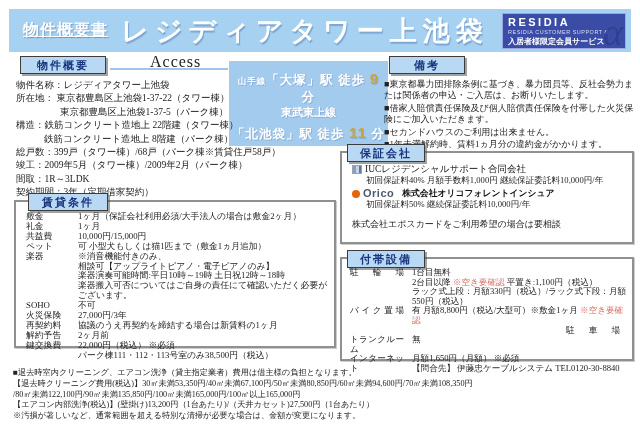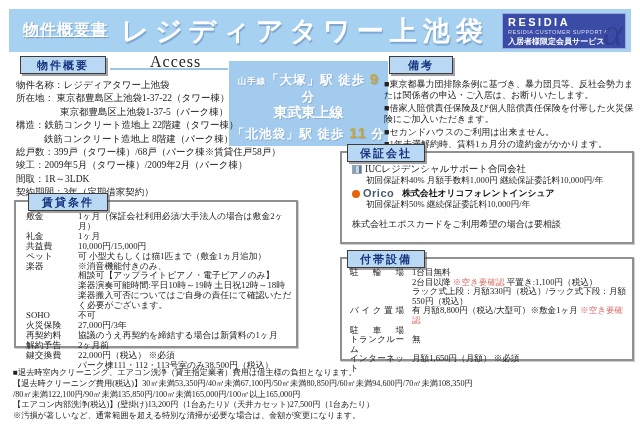--- a/index.html
+++ b/index.html
@@ -28,21 +28,21 @@
           font-size:11px; text-align:center; line-height:16px; letter-spacing:2px; z-index:3; }
 
   
   .access-label { position:absolute; left:150px; top:53px; font-family:"Liberation Serif", serif;
                   font-size:16px; color:#222; letter-spacing:1px; }
   .access-rule { position:absolute; left:110px; top:68px; width:118px; height:2px; background:#9cc6ea; }
   .access-box { position:absolute; left:229px; top:61px; width:159px; height:85px; background:#a3cbee;
                 color:#ffffff; font-weight:bold; text-align:center; padding-top:9px; }
   .access-l1 { font-size:12.5px; letter-spacing:1px; text-shadow:1px 1px 0 rgba(120,150,190,.5); }
   .access-small { font-size:8.5px; }
-  .access-l2 { font-size:14px; line-height:12px; text-shadow:1px 1px 0 rgba(120,150,190,.5); }
+  .access-l2 { font-size:11px; line-height:12px; text-shadow:1px 1px 0 rgba(120,150,190,.5); }
   .access-l3 { font-size:12.5px; margin-top:6px; letter-spacing:1px; text-shadow:1px 1px 0 rgba(120,150,190,.5); }
   .gold { color:#c9a43c; font-size:15px; }
 
   
   .prop-details { position:absolute; left:16px; top:79px; width:322px;
                   font-family:"Liberation Serif", serif; font-size:9.5px; color:#222; line-height:13.4px; }
   .indent1 { padding-left:44px; }
   .indent2 { padding-left:28px; }
 
   
@@ -73,21 +73,21 @@
   .orico-dot { display:inline-block; width:8px; height:8px; border-radius:50%;
                background:#e8640a; margin-right:3px; flex:0 0 auto; }
   .orico-brand { font-family:"Liberation Sans", sans-serif; font-weight:bold; font-size:11px;
                  color:#4a5a6e; margin-right:8px; letter-spacing:.5px; }
   .g-co2-name { font-family:"Liberation Sans", sans-serif; font-weight:bold; font-size:8.8px; color:#111; }
   .g-note { margin-top:9px; }
 
   
   .f-content { position:absolute; left:8px; top:9px; right:4px;
                font-family:"Liberation Serif", serif; font-size:8.6px; color:#222; line-height:9.6px; }
-  .f-row { display:flex; }
+  .f-row { display:flex;justify-content:flex-end; }
   .f-label { width:62px; flex:0 0 auto; text-align:justify; text-align-last:justify; padding-right:8px; }
   .f-val { flex:1; }
   .red { color:#d96a63; }
 
   
   .footer { position:absolute; left:13px; top:368px; width:622px;
             font-family:"Liberation Serif", serif; font-size:8.2px; color:#222; line-height:10.8px; }
 </style>
 </head>
 <body>
@@ -122,29 +122,29 @@
   <div>所在地： 東京都豊島区上池袋1-37-22（タワー棟）</div>
   <div class="indent1">東京都豊島区上池袋1-37-5（パーク棟）</div>
   <div>構造：鉄筋コンクリート造地上 22階建（タワー棟）</div>
   <div class="indent2">鉄筋コンクリート造地上 8階建（パーク棟）</div>
   <div>総戸数：399戸（タワー棟）/68戸（パーク棟※賃貸住戸58戸）</div>
   <div>竣工：2009年5月（タワー棟）/2009年2月（パーク棟）</div>
   <div>間取：1R～3LDK</div>
   <div>契約期間：3年（定期借家契約）</div>
 </div>
 
-<div class="chip" style="left:389px; top:56px; width:64px;">備考</div>
+<div class="chip" style="left:389px; top:56px; width:76px;">備考</div>
 <div class="remarks">
   <div>■東京都暴力団排除条例に基づき、暴力団員等、反社会勢力または関係者の申込・ご入居は、お断りいたします。</div>
   <div>■借家人賠償責任保険及び個人賠償責任保険を付帯した火災保険にご加入いただきます。</div>
   <div>■セカンドハウスのご利用は出来ません。</div>
   <div>■1年未満解約時、賃料1ヵ月分の違約金がかかります。</div>
 </div>
 
-<div class="frame" style="left:14px; top:200px; width:284px; height:148px;padding-left:19px;">
+<div class="frame" style="left:14px; top:200px; width:322px; height:148px;padding-left:19px;">
   <div class="rental-content">
     <div class="r-row">
         <span class="r-label">敷金</span>
         <span class="r-val">1ヶ月（保証会社利用必須/大手法人の場合は敷金2ヶ月）</span>
       </div>
     <div class="r-row">
         <span class="r-label">礼金</span>
         <span class="r-val">1ヶ月</span>
       </div>
     <div class="r-row">
@@ -231,20 +231,21 @@
     <div class="f-row">
       <span class="f-label">トランクルーム</span>
       <span class="f-val">
         <div><span>無</span></div>
       </span>
     </div>
     <div class="f-row">
       <span class="f-label">インターネット</span>
       <span class="f-val">
         <div><span>月額1,650円（月額） ※必須</span></div>
+        <div><span>【問合先】 伊藤忠ケーブルシステム TEL0120-30-8840</span></div>
       </span>
     </div>
   </div>
 </div>
 <div class="chip" style="left:347px; top:250px; width:78px;">付帯設備</div>
 
 <div class="footer">
   <div>■退去時室内クリーニング、エアコン洗浄（貸主指定業者）費用は借主様の負担となります。</div>
   <div>【退去時クリーニング費用(税込)】30㎡未満53,350円/40㎡未満67,100円/50㎡未満80,850円/60㎡未満94,600円/70㎡未満108,350円</div>
   <div>/80㎡未満122,100円/90㎡未満135,850円/100㎡未満165,000円/100㎡以上165,000円</div>

